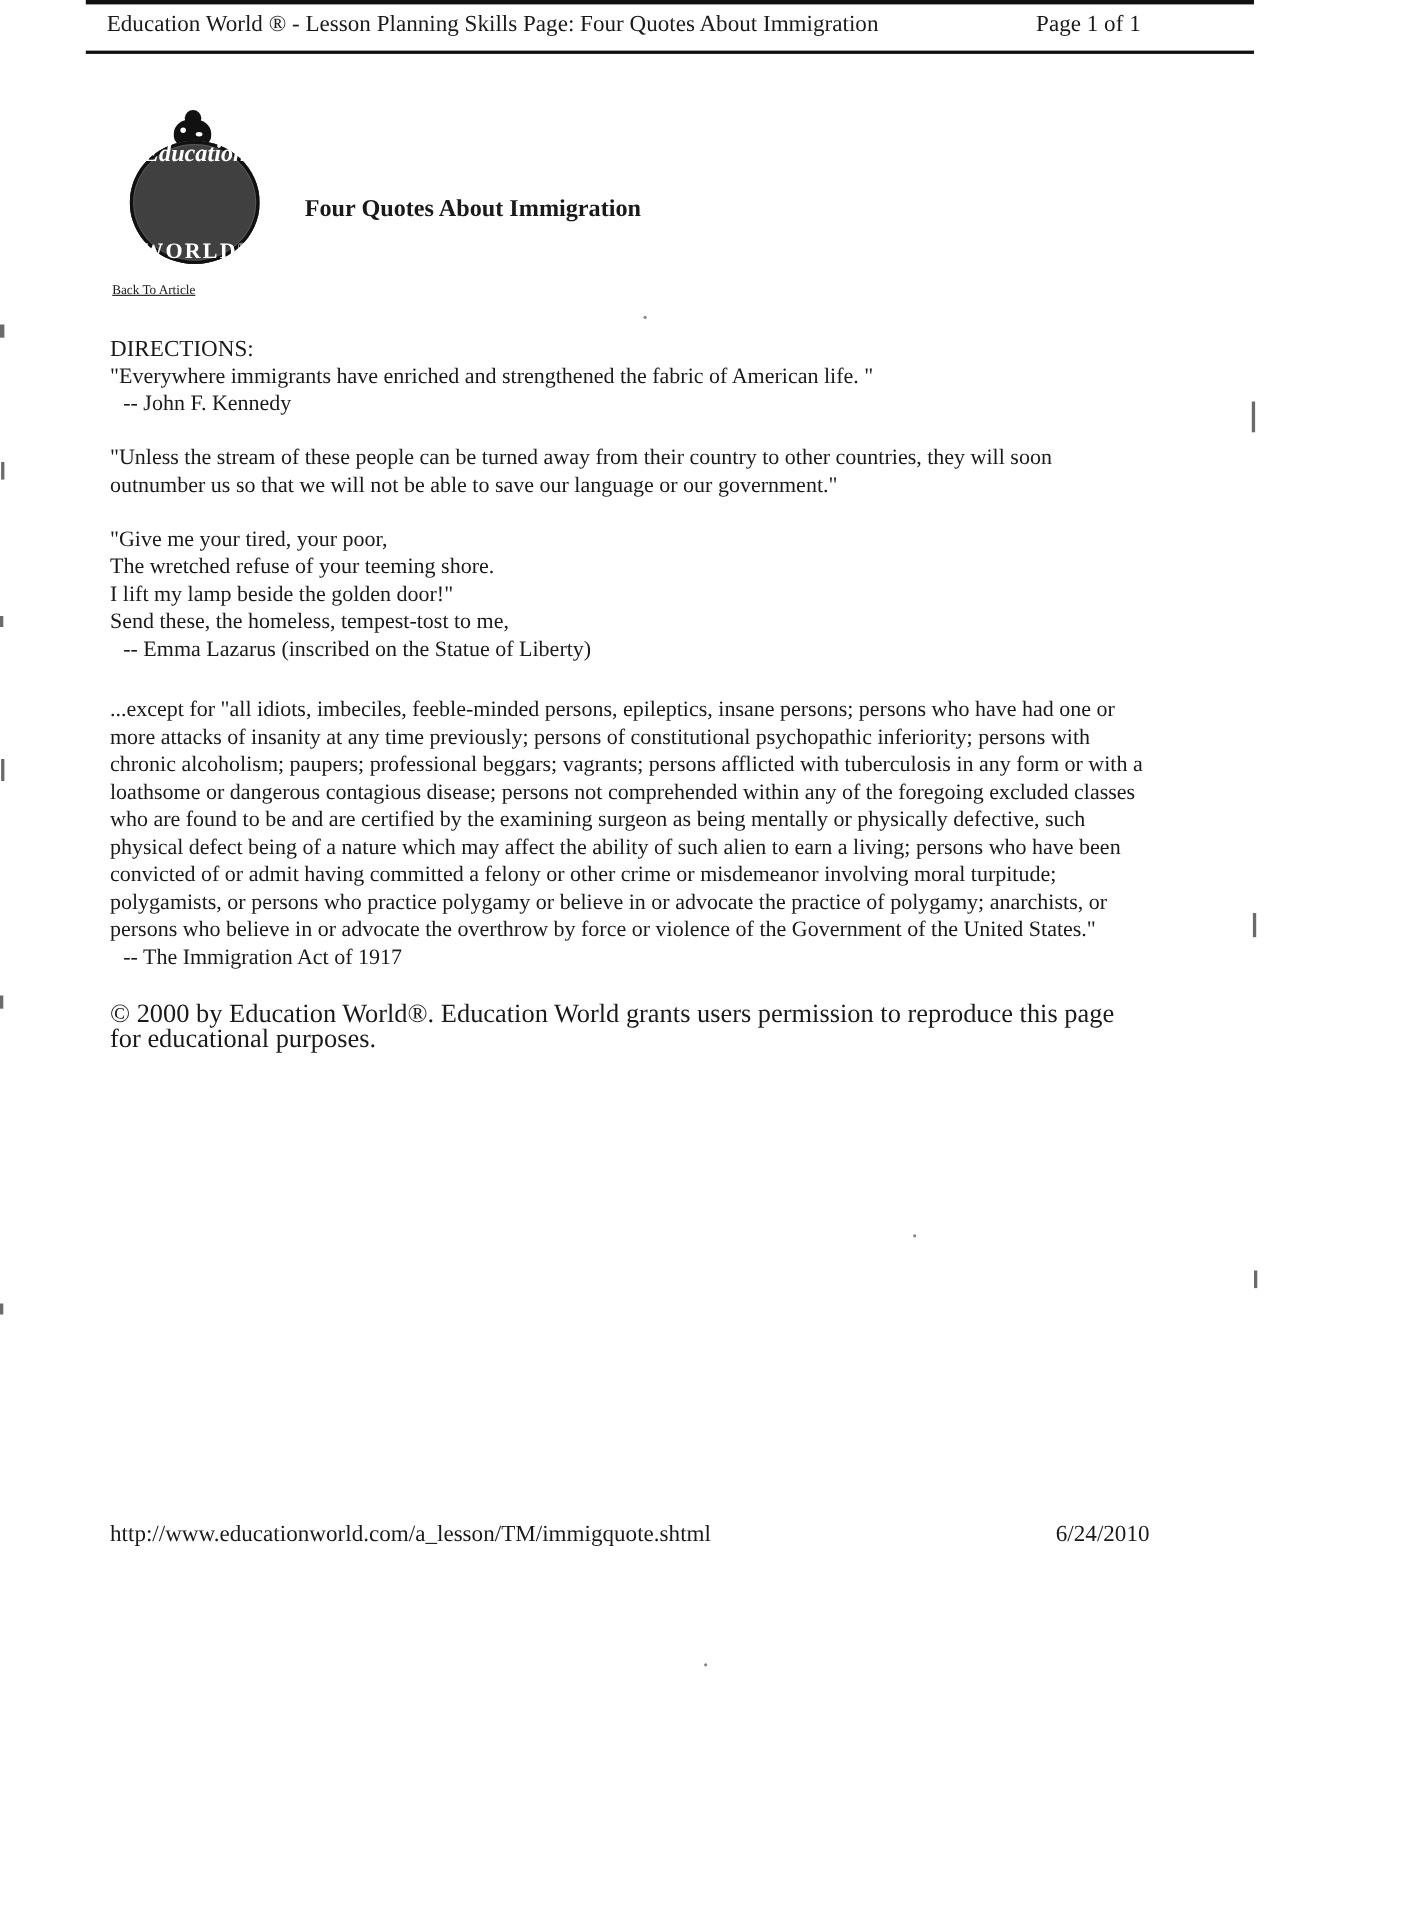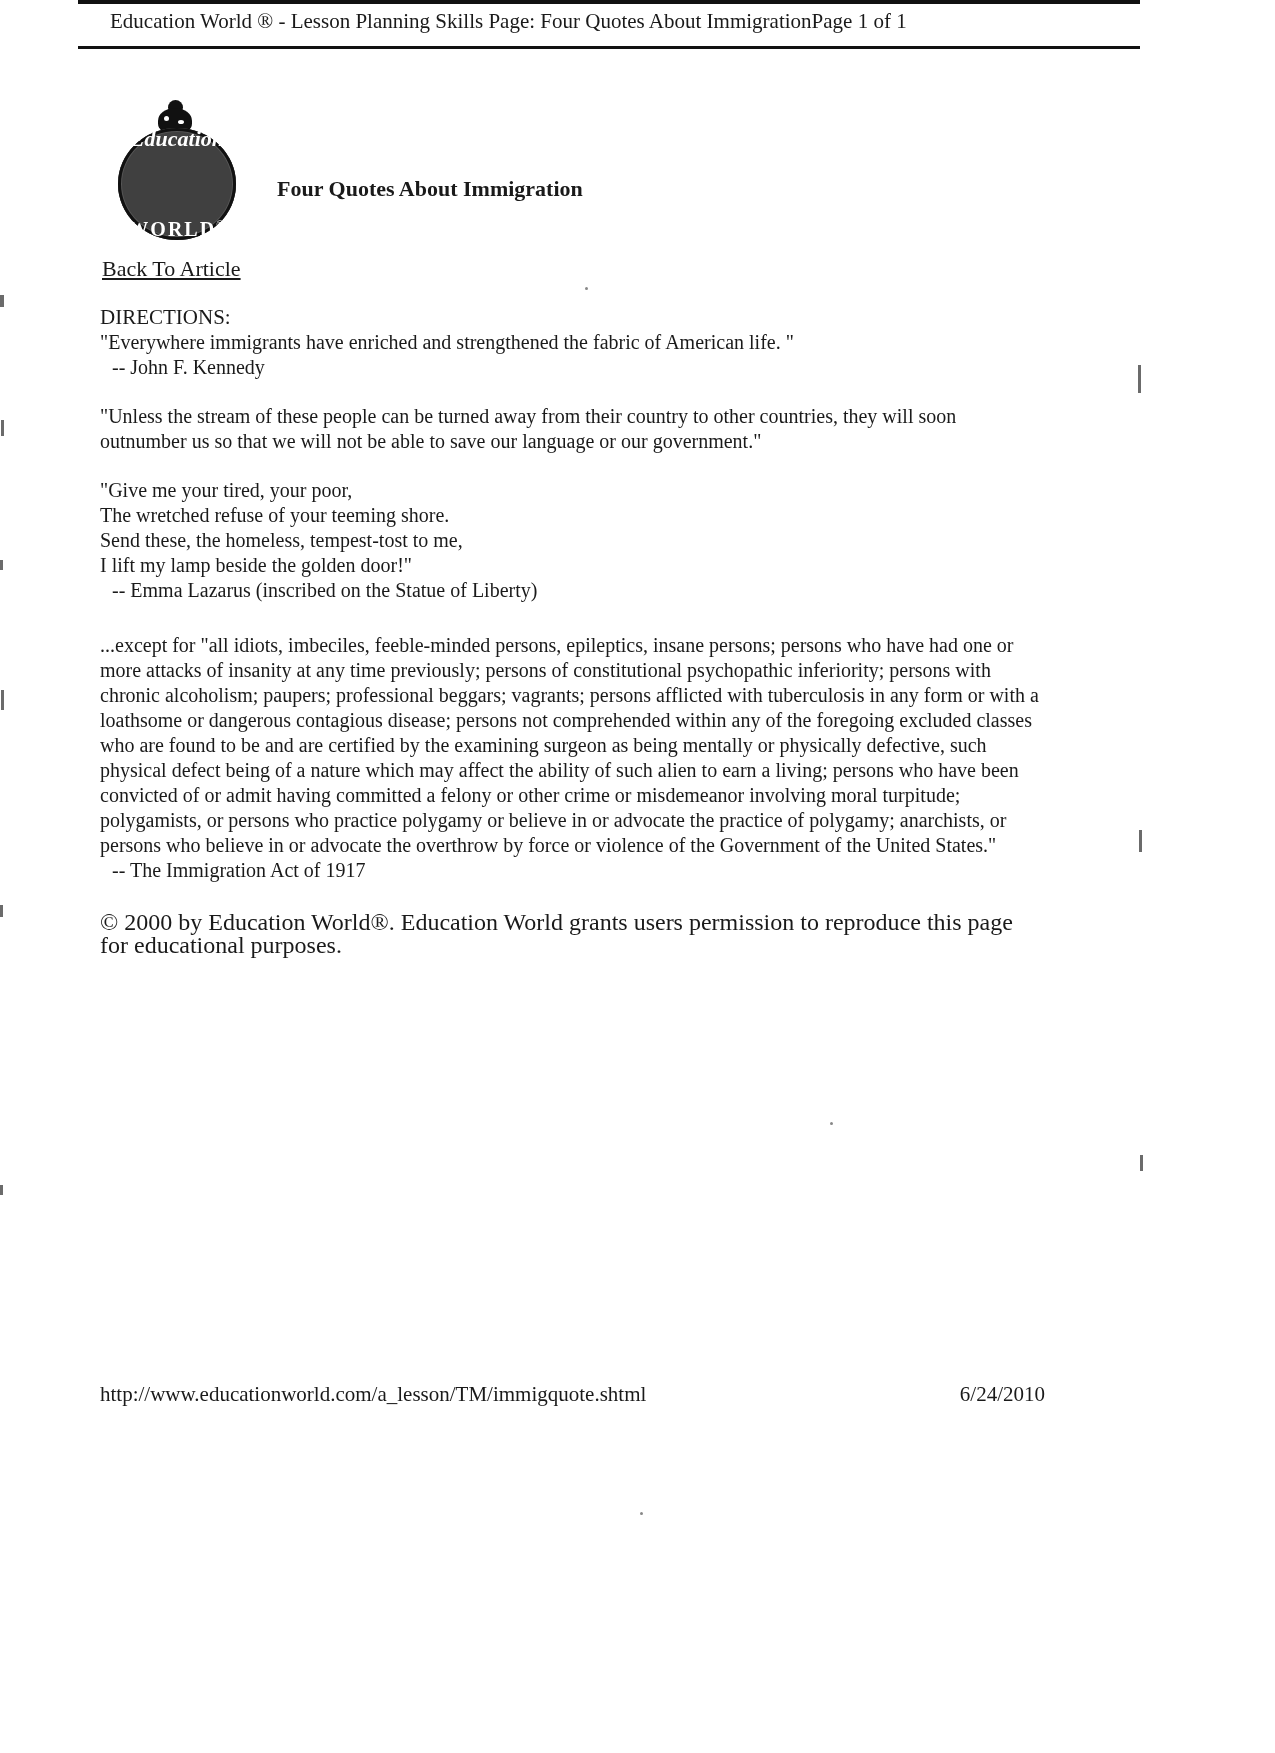--- a/index.html
+++ b/index.html
@@ -7,22 +7,22 @@
     position:relative;
     width:1275px;height:1753px;
     background:#ffffff;
     font-family:"Liberation Serif", serif;
     color:#1a1a1a;
     overflow:hidden;
   }
   
   .top-edge-line{position:absolute;top:0;left:78px;width:1062px;height:4px;background:#111;}
   .header-row{
-    position:absolute;top:9px;left:110px;width:940px;
-    display:flex;align-items:baseline;
+    position:absolute;top:9px;left:97px;width:940px;
+    display:flex;justify-content:space-between;align-items:baseline;
     font-size:21px;
   }
   .header-rule{position:absolute;top:46px;left:78px;width:1062px;height:3px;background:#111;}
 
   
   .logo-area{position:absolute;left:100px;top:100px;width:160px;}
   .logo-character{position:absolute;left:52px;top:0;width:46px;height:36px;}
   .logo-character .body{position:absolute;left:6px;top:8px;width:34px;height:26px;background:#111;border-radius:50% 50% 40% 40%;}
   .logo-character .head{position:absolute;left:16px;top:0;width:15px;height:15px;background:#111;border-radius:50%;}
   .logo-character .spot1{position:absolute;left:12px;top:16px;width:5px;height:5px;background:#fff;border-radius:50%;}
@@ -31,21 +31,21 @@
     position:absolute;left:18px;top:28px;width:118px;height:112px;
     background:#404040;border-radius:50%;
     display:flex;flex-direction:column;justify-content:space-between;align-items:center;
     box-shadow:inset 0 0 0 3px #111, inset 0 0 0 4px #555;
   }
   .logo-line1{color:#fff;font-size:22px;font-weight:bold;font-style:italic;letter-spacing:0px;line-height:22px;}
   .logo-line2{color:#fff;font-size:20px;font-weight:bold;letter-spacing:2px;line-height:22px;}
   .logo-reg{color:#fff;font-size:10px;vertical-align:super;}
   .back-link{
     position:absolute;left:2px;top:156px;
-    font-size:22px;color:#1a1a1a;text-decoration:underline;white-space:nowrap;
+    font-size:12px;color:#1a1a1a;text-decoration:underline;white-space:nowrap;
   }
 
   .doc-title{
     position:absolute;left:277px;top:176px;
     font-size:22px;font-weight:bold;
   }
 
   
   .content{
     position:absolute;left:100px;top:305px;width:945px;
@@ -108,22 +108,22 @@
       </div>
     </div>
 
     <div class="quote">
       <div>"Unless the stream of these people can be turned away from their country to other countries, they will soon outnumber us so that we will not be able to save our language or our government."</div>
     </div>
 
     <div class="quote">
       <div>"Give me your tired, your poor,</div>
       <div>The wretched refuse of your teeming shore.</div>
+      <div>I lift my lamp beside the golden door!"</div>
       <div>Send these, the homeless, tempest-tost to me,</div>
-      <div>I lift my lamp beside the golden door!"</div>
       <div class="attribution">
         <span class="att-dashes">--</span>
         <span class="att-name">Emma Lazarus</span>
         <span class="att-note">(inscribed on the Statue of Liberty)</span>
       </div>
     </div>
 
     <div class="quote big-gap">
       <div>...except for "all idiots, imbeciles, feeble-minded persons, epileptics, insane persons; persons who have had one or more attacks of insanity at any time previously; persons of constitutional psychopathic inferiority; persons with chronic alcoholism; paupers; professional beggars; vagrants; persons afflicted with tuberculosis in any form or with a loathsome or dangerous contagious disease; persons not comprehended within any of the foregoing excluded classes who are found to be and are certified by the examining surgeon as being mentally or physically defective, such physical defect being of a nature which may affect the ability of such alien to earn a living; persons who have been convicted of or admit having committed a felony or other crime or misdemeanor involving moral turpitude; polygamists, or persons who practice polygamy or believe in or advocate the practice of polygamy; anarchists, or persons who believe in or advocate the overthrow by force or violence of the Government of the United States."</div>
       <div class="attribution">

